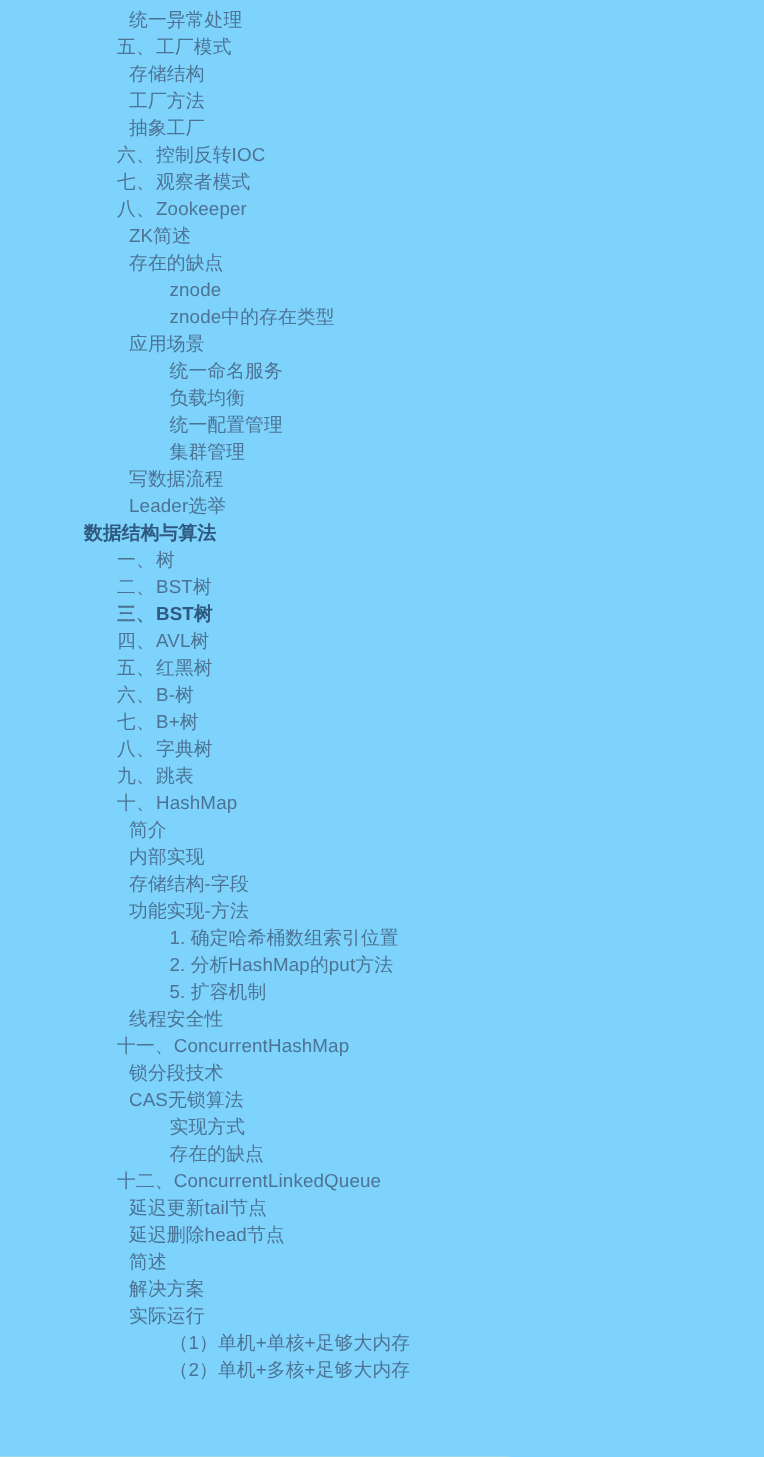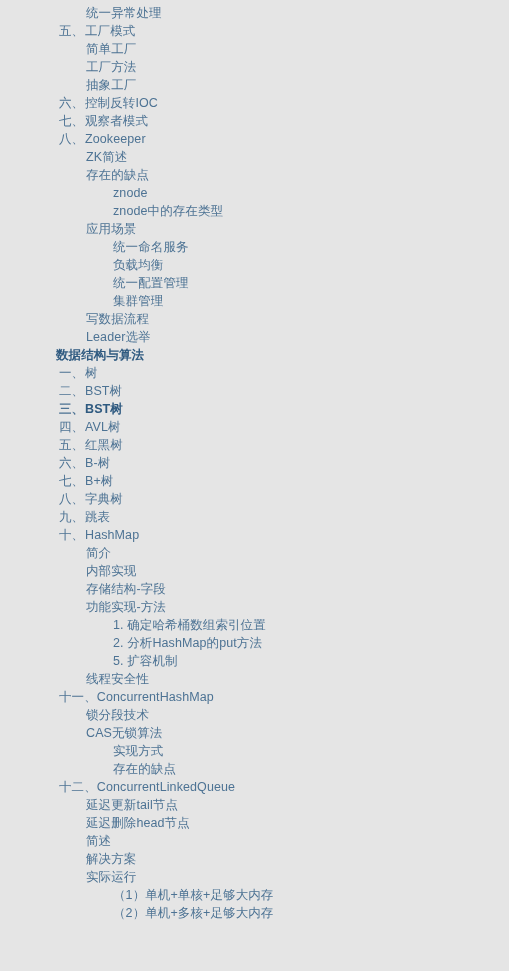--- a/index.html
+++ b/index.html
@@ -10,21 +10,21 @@
   body {
     width: 509px;
     height: 971px;
     background: #d2dfc3;
     font-family: "Liberation Sans", "DejaVu Sans", sans-serif;
     overflow: hidden;
   }
   #toc-panel {
     width: 509px;
     height: 971px;
-    background: #e5e5e5;
+    background: #7dd3fc;
     box-sizing: border-box;
     padding: 4px 0 0 0;
   }
   .toc-list {
     list-style: none;
     margin: 0;
     padding: 0;
   }
   .toc-row {
     display: block;
@@ -37,21 +37,21 @@
   }
   .toc-label {
     display: inline-block;
     color: #4d7394;
     text-decoration: none;
     vertical-align: top;
     line-height: 18px;
   }
   
   .lvl-h  { padding-left: 56px; }
-  .lvl-1  { padding-left: 59px; }
+  .lvl-1  { padding-left: 78px; }
   .lvl-2  { padding-left: 86px; }
   .lvl-3  { padding-left: 113px; }
 
   
   .toc-row.heading .toc-label {
     font-weight: bold;
     color: #2f5a80;
   }
   
   .toc-row.active .toc-label {
@@ -65,21 +65,21 @@
   }
   .toc-row.active .num { font-weight: bold; }
 </style>
 </head>
 <body>
 
 <div id="toc-panel">
   <ul class="toc-list" id="toc-list">
       <li class="toc-row lvl-2"><span class="toc-label">统一异常处理</span></li>
       <li class="toc-row lvl-1"><span class="num">五、</span><span class="toc-label">工厂模式</span></li>
-      <li class="toc-row lvl-2"><span class="toc-label">简单工厂</span></li>
+      <li class="toc-row lvl-2"><span class="toc-label">存储结构</span></li>
       <li class="toc-row lvl-2"><span class="toc-label">工厂方法</span></li>
       <li class="toc-row lvl-2"><span class="toc-label">抽象工厂</span></li>
       <li class="toc-row lvl-1"><span class="num">六、</span><span class="toc-label">控制反转IOC</span></li>
       <li class="toc-row lvl-1"><span class="num">七、</span><span class="toc-label">观察者模式</span></li>
       <li class="toc-row lvl-1"><span class="num">八、</span><span class="toc-label">Zookeeper</span></li>
       <li class="toc-row lvl-2"><span class="toc-label">ZK简述</span></li>
       <li class="toc-row lvl-2"><span class="toc-label">存在的缺点</span></li>
       <li class="toc-row lvl-3"><span class="toc-label">znode</span></li>
       <li class="toc-row lvl-3"><span class="toc-label">znode中的存在类型</span></li>
       <li class="toc-row lvl-2"><span class="toc-label">应用场景</span></li>

